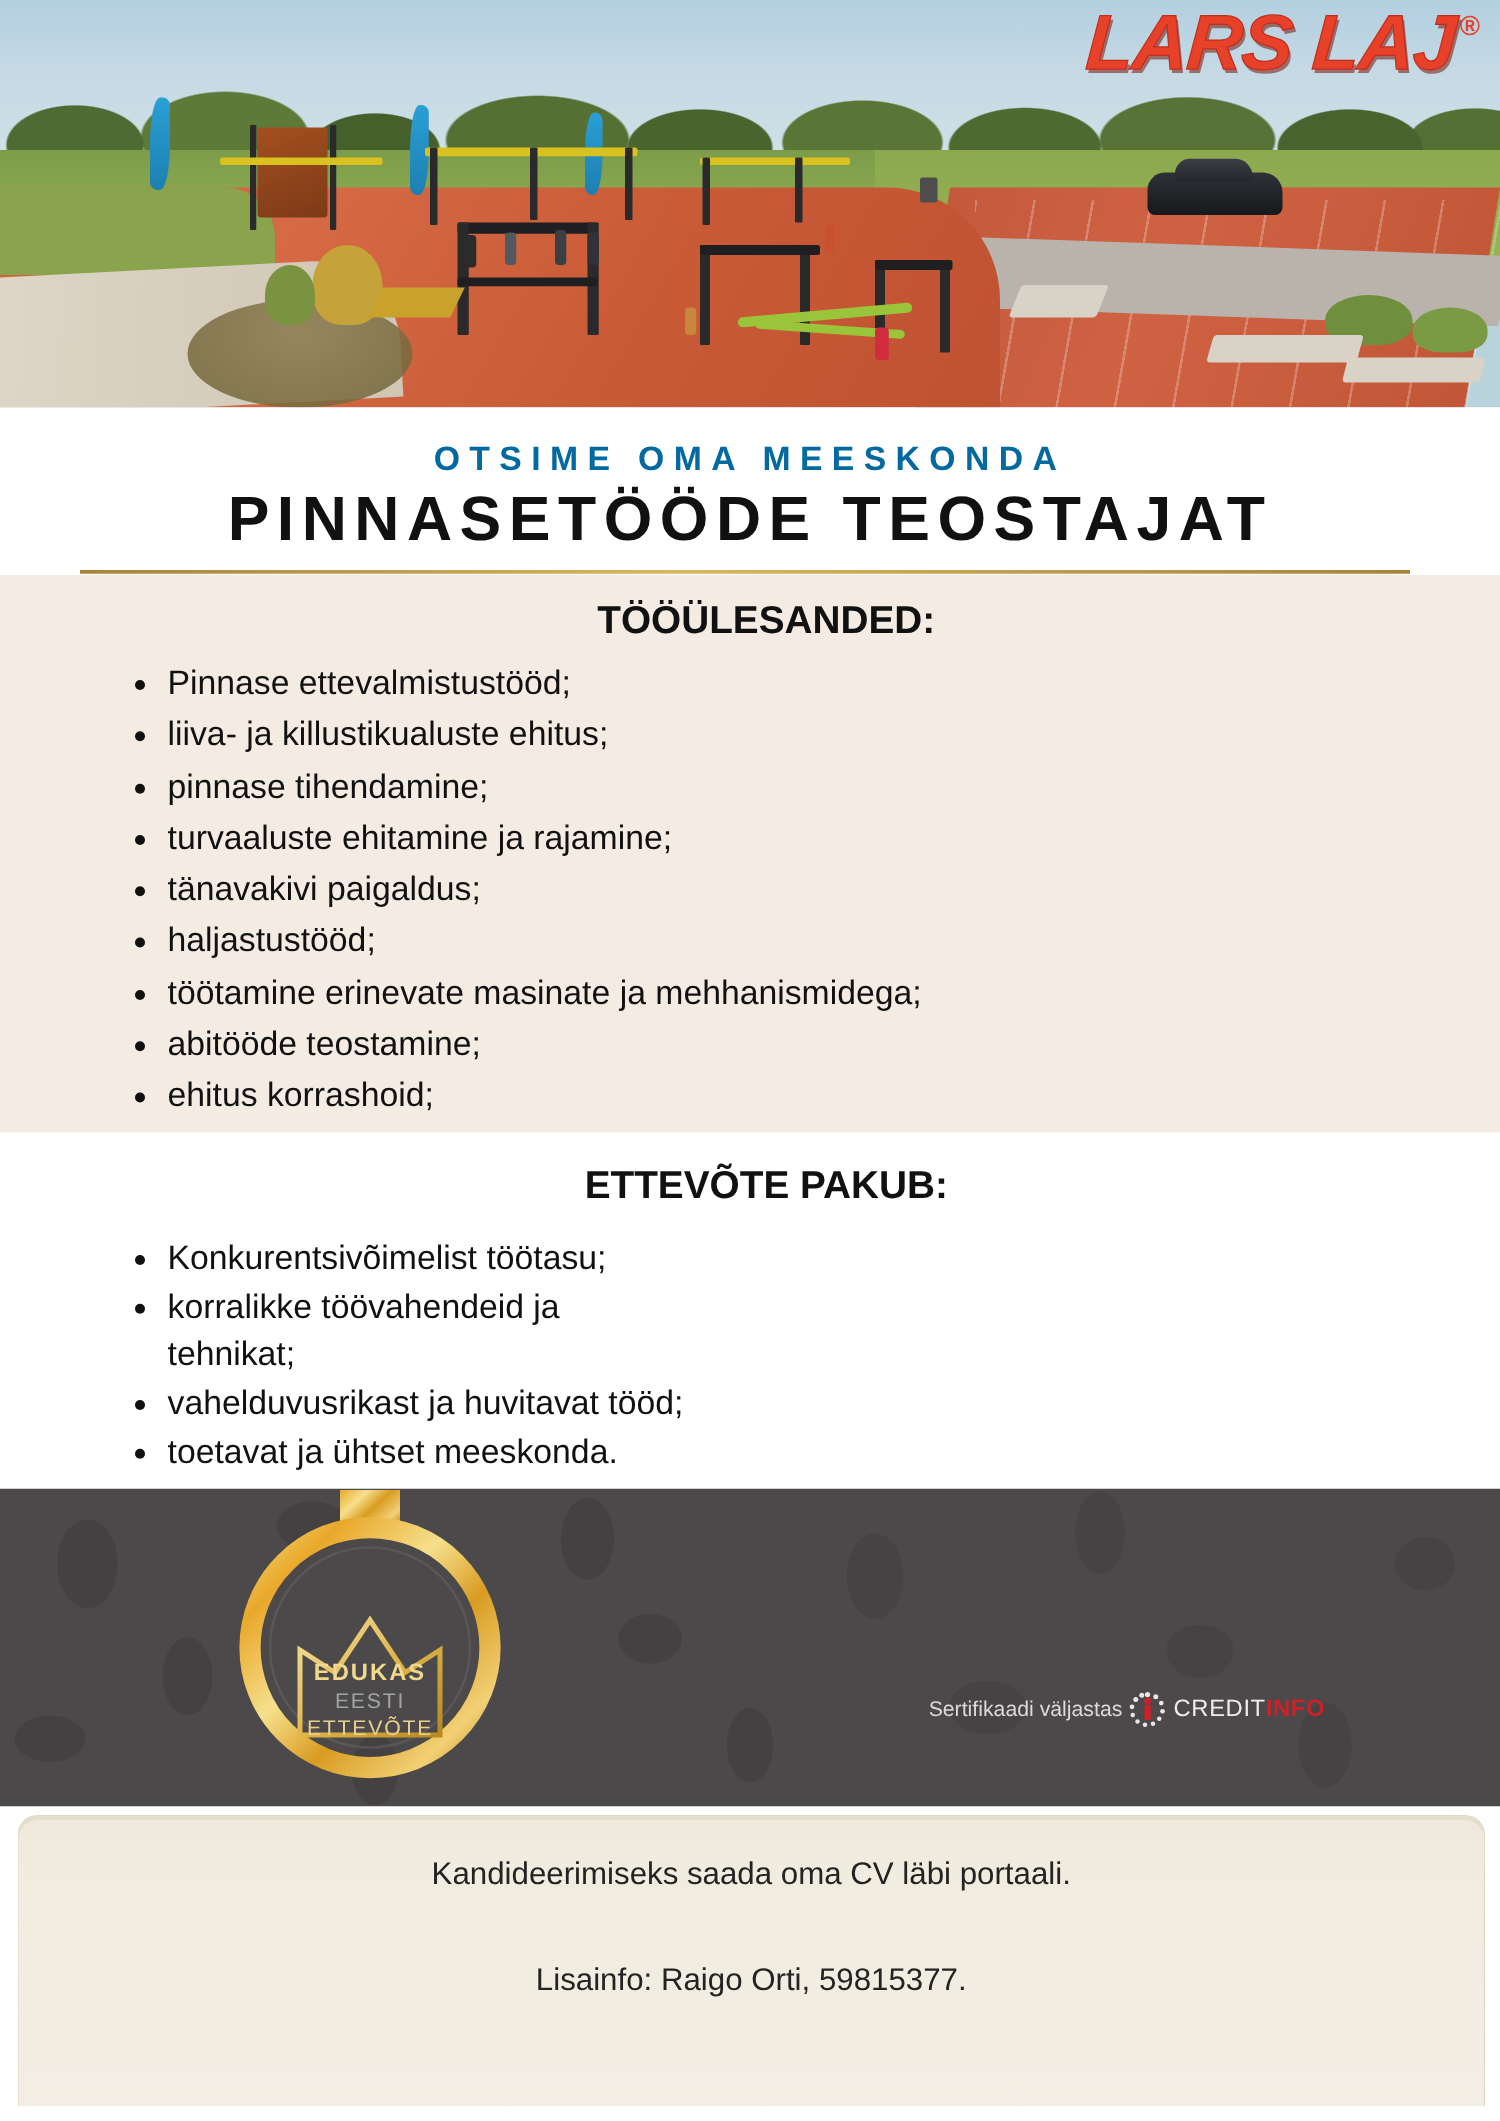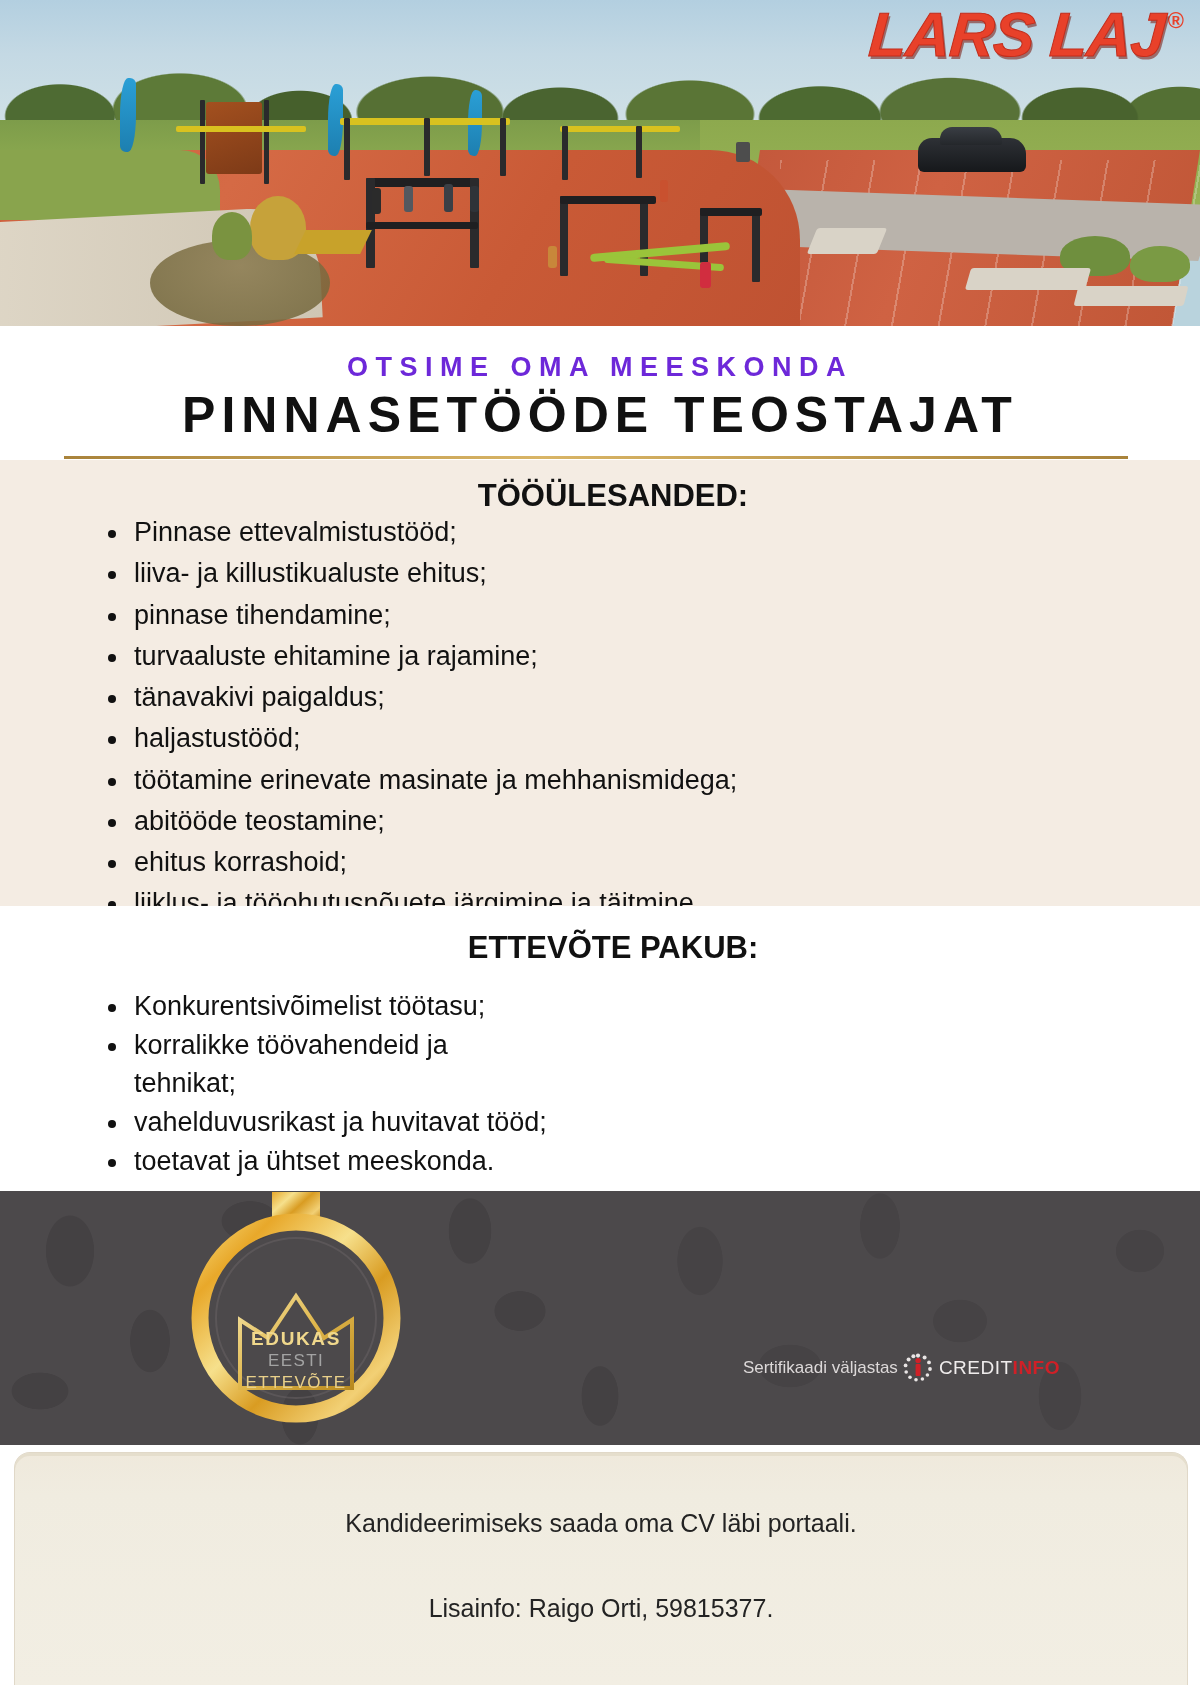--- a/index.html
+++ b/index.html
@@ -72,39 +72,39 @@
     font-weight:bold;font-size:62px;letter-spacing:-1px;color:#e8412a;
     text-shadow:2px 3px 0 rgba(120,20,10,.55);
     -webkit-text-stroke:1px #c32d1c;line-height:.95;
     font-style:italic;transform:skewX(-4deg);
   }
   .logo-r{font-size:22px;color:#e8412a;font-weight:bold;margin-left:4px;margin-top:2px;}
 
   
   .titleblock{position:absolute;left:0;top:326px;width:1200px;height:134px;background:#fff;
     display:flex;flex-direction:column;align-items:center;justify-content:flex-start;}
-  .kicker{margin-top:26px;font-size:27px;font-weight:bold;letter-spacing:7.5px;color:#6d28d9;}
+  .kicker{margin-top:26px;font-size:27px;font-weight:bold;letter-spacing:7.5px;color:#0369a1;}
   .headline{margin-top:6px;font-size:50px;font-weight:bold;letter-spacing:6px;color:#111;line-height:1.06;}
   .rule{position:absolute;left:64px;top:456px;width:1064px;height:3px;
     background:linear-gradient(90deg,#a9833b,#d9b566 45%,#a9833b);}
 
   
   .tasks{position:absolute;left:0;top:460px;width:1200px;height:446px;background:#f4ece3;}
   .offers{position:absolute;left:0;top:906px;width:1200px;height:285px;background:#ffffff;}
   .sec-title{text-align:center;font-size:31px;font-weight:bold;color:#111;padding-left:26px;}
   .tasks .sec-title{padding-top:18px;}
   .offers .sec-title{padding-top:24px;}
   ul.items{list-style:none;margin:0;padding:0;}
   ul.items li{
     position:relative;font-size:27px;color:#111;line-height:1.38;
     padding-left:38px;margin:0 0 4px 96px;
   }
   ul.items li:before{content:"";position:absolute;left:12px;top:16px;
     width:8px;height:8px;border-radius:50%;background:#111;}
-  .tasks ul.items{}
+  .tasks ul.items{margin-top:14px;}
   .offers ul.items{margin-top:22px;}
   .offers ul.items li{margin-bottom:2px;}
   .wrapline{display:block;}
 
   
   .banner{position:absolute;left:0;top:1191px;width:1200px;height:254px;
     background:#4c494b;overflow:hidden;}
   .banner-pattern{position:absolute;inset:0;opacity:.5;
     background:
       radial-gradient(ellipse 34px 50px at 70px 60px,#3e3b3d 0 70%,transparent 72%),
@@ -133,21 +133,21 @@
   .ci-credit{color:#efecec;}
   .ci-info{color:#cf2027;font-weight:bold;}
 
   
   .footer{position:absolute;left:14px;top:1452px;width:1172px;height:232px;
     border-radius:16px 16px 0 0;
     background:linear-gradient(#efe9dc 0%,#f0ece0 18%,#f2eee3 100%);
     border:1px solid #e0d8c8;border-bottom:none;
     box-shadow:inset 0 3px 0 #e5decd;}
   .footer-line{text-align:center;color:#232323;font-size:25px;}
-  .footer-l1{padding-top:56px;}
+  .footer-l1{padding-top:32px;}
   .footer-l2{padding-top:56px;}
 </style>
 </head>
 <body>
 
 <div class="page">
 
   <div class="hero">
     <div class="hero-sky"></div>
     <div class="hero-treeline"></div>

